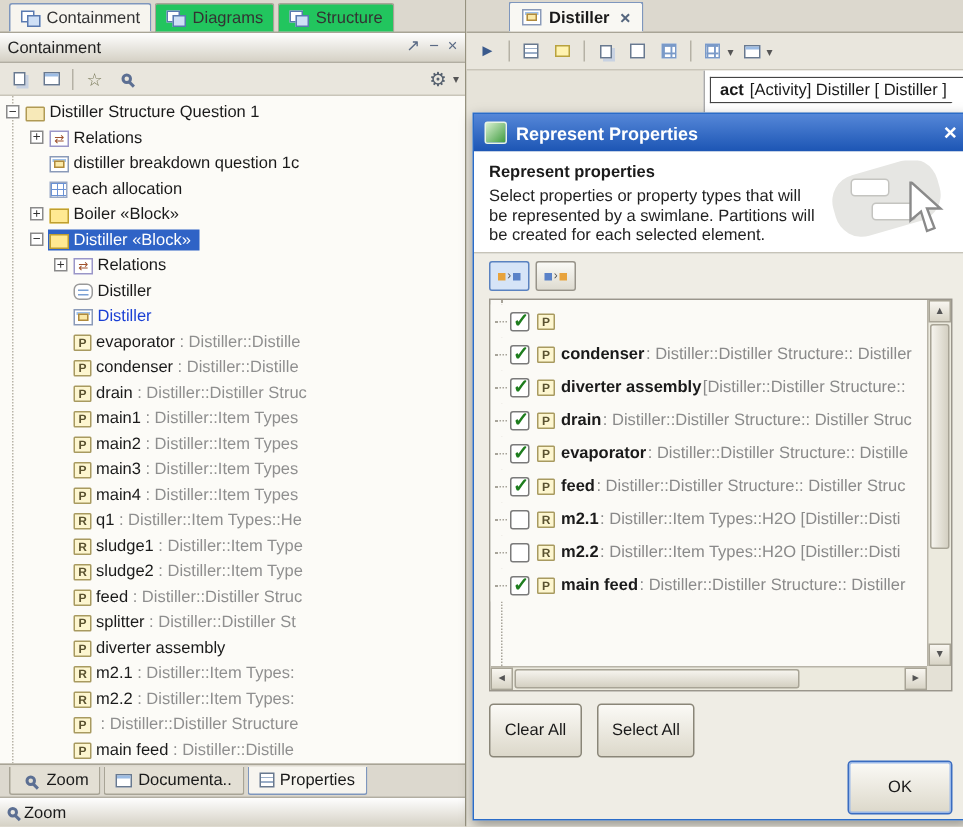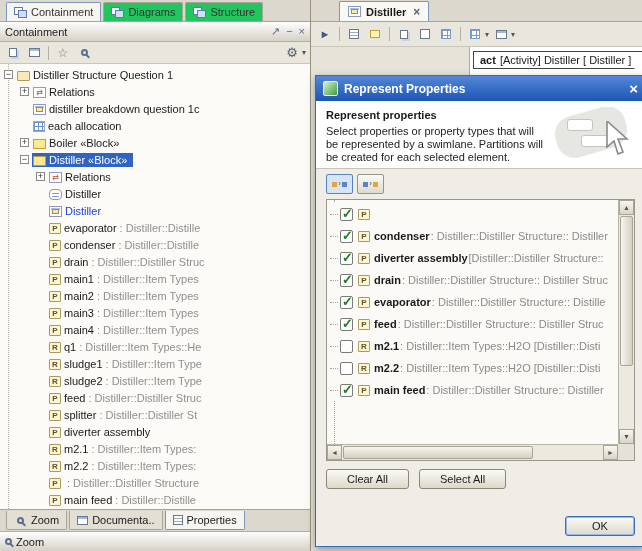--- a/index.html
+++ b/index.html
@@ -109,21 +109,21 @@
 .p-detail{color:#8a8a8a}
 .vsb{position:absolute;top:0;right:0;width:16px;bottom:16px;background:#eceade;border-left:1px solid #b8b4a8;display:flex;flex-direction:column;align-items:center}
 .sbtn{width:15px;height:15px;flex:0 0 15px;background:linear-gradient(#f8f6f0,#d8d4c6);border:1px solid #a8a496;font-size:7px;color:#555;display:flex;align-items:center;justify-content:center}
 .vthumb{width:13px;height:150px;background:linear-gradient(90deg,#f6f4ee,#d4d0c2);border:1px solid #a8a496;border-radius:2px;margin-top:1px}
 .vsb .fill{flex:1}
 .hsb{position:absolute;left:0;right:16px;bottom:0;height:16px;background:#eceade;border-top:1px solid #b8b4a8;display:flex;align-items:center}
 .hthumb{height:13px;width:190px;background:linear-gradient(#f6f4ee,#d4d0c2);border:1px solid #a8a496;border-radius:2px;margin-left:1px}
 .hsb .fill{flex:1}
 .sbcorner{position:absolute;right:0;bottom:0;width:16px;height:16px;background:#e4e1d6}
 .dlistbtns{display:flex;gap:10px;padding:8px 10px 2px}
-.btn{min-width:62px;height:20px;padding:0 20px;border:1px solid #8a8678;border-radius:3px;background:linear-gradient(#fbfaf6,#dcd8ca);font-family:"Liberation Sans",sans-serif;font-size:11px;color:#1a1a1a}
+.btn{min-width:62px;height:36px;padding:0 9px;border:1px solid #8a8678;border-radius:3px;background:linear-gradient(#fbfaf6,#dcd8ca);font-family:"Liberation Sans",sans-serif;font-size:11px;color:#1a1a1a}
 .dfooter{margin-top:auto;display:flex;justify-content:flex-end;gap:8px;padding:0 10px 10px}
 .btn.ok{min-width:70px;border:1px solid #3a6cc0;box-shadow:inset 0 0 0 1px #9ab8e8}
 .btn.cancel{min-width:70px}
 </style>
 </head>
 <body>
 
 <div class="left">
   <div class="top-tabs">
     <div class="tab active">

